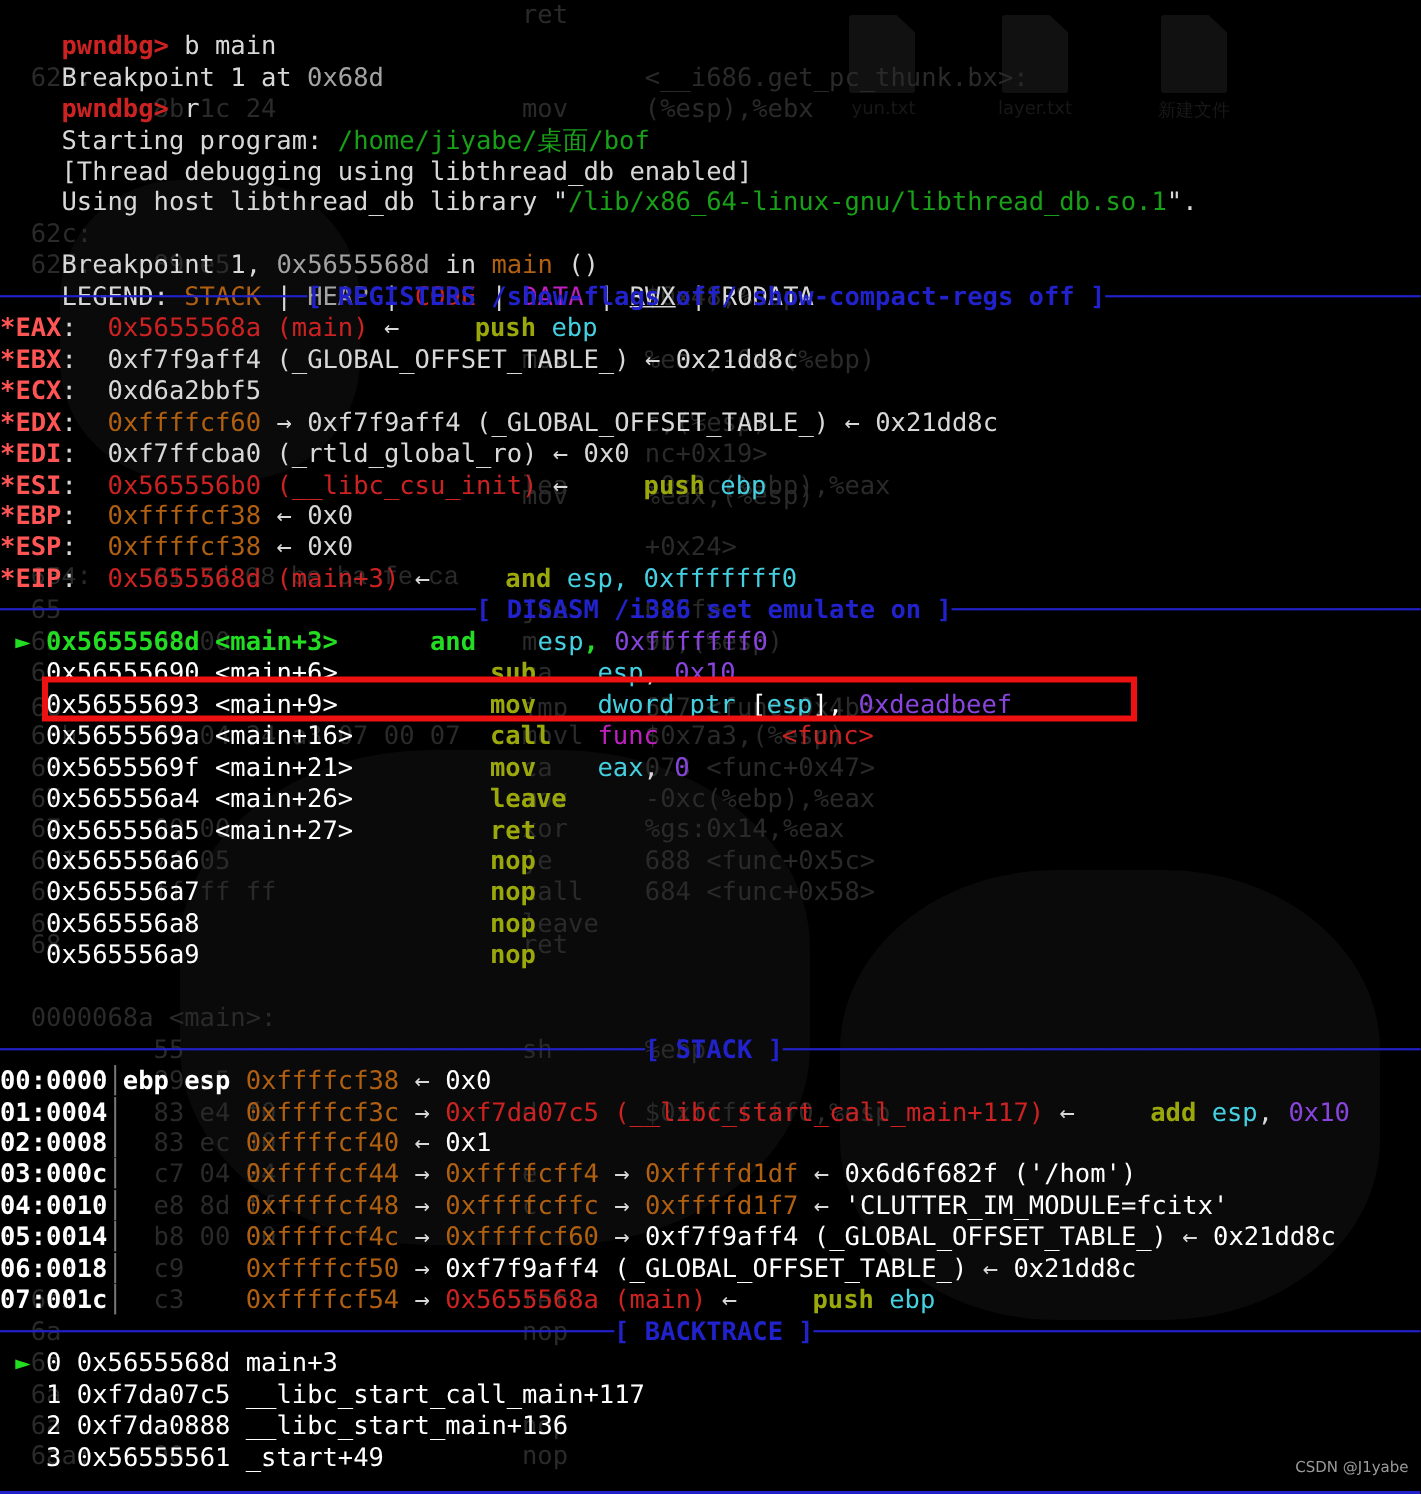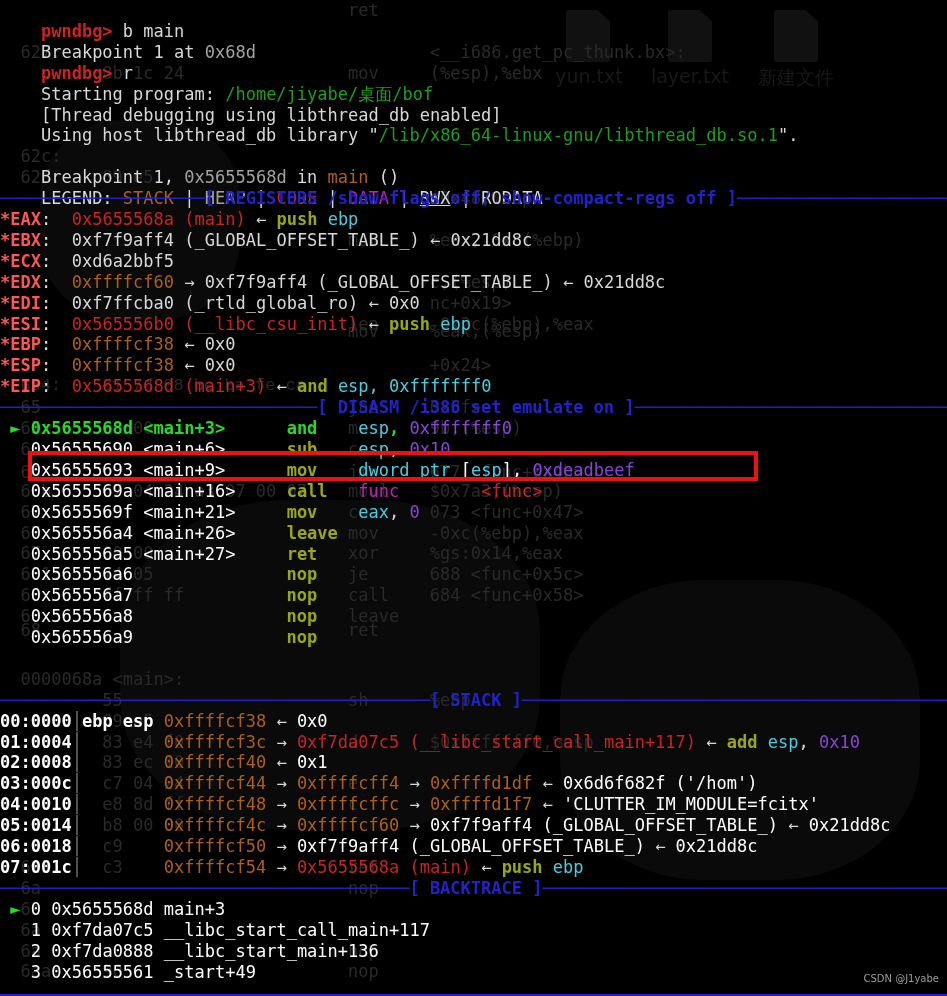--- a/index.html
+++ b/index.html
@@ -33,21 +33,21 @@
   .ghost-icon {
     position: absolute;
     width: 44px; height: 52px;
     background: #111111;
     border-radius: 2px;
     clip-path: polygon(0 0, 72% 0, 100% 22%, 100% 100%, 0 100%);
   }
   .ghost-icon-label {
     position: absolute;
     font-family: "DejaVu Sans", "Liberation Sans", sans-serif;
-    font-size: 19px;
+    font-size: 12px;
     color: #181818;
     white-space: pre;
     text-align: center;
   }
   .ghost-blob {
     position: absolute;
     background: #0a0a0a;
     border-radius: 40%;
   }
 
@@ -69,21 +69,21 @@
   
   .c-white   { color: #d8d8d8; }
   .c-bright  { color: #ffffff; }
   .c-red     { color: #cc2222; }
   .c-redbold { color: #cc2222; font-weight: bold; }
   .c-lred    { color: #ff5555; font-weight: bold; }
   .c-green   { color: #18a018; }
   .c-lgreen  { color: #22dd22; font-weight: bold; }
   .c-blueb   { color: #a3a3a3; }
   .c-lcyan   { color: #44d0e0; }
-  .c-yellow  { color: #9aa80c; }
+  .c-yellow  { color: #9aa80c; margin-left: 40px; }
   .c-orange  { color: #b06010; }
   .c-magenta { color: #c020c0; }
   .c-purple  { color: #8844dd; }
   .c-gray    { color: #777777; }
   .u-line    { text-decoration: underline; }
   .bold      { font-weight: bold; }
 
   .sep-line {
     color: #2222cc;
   }

